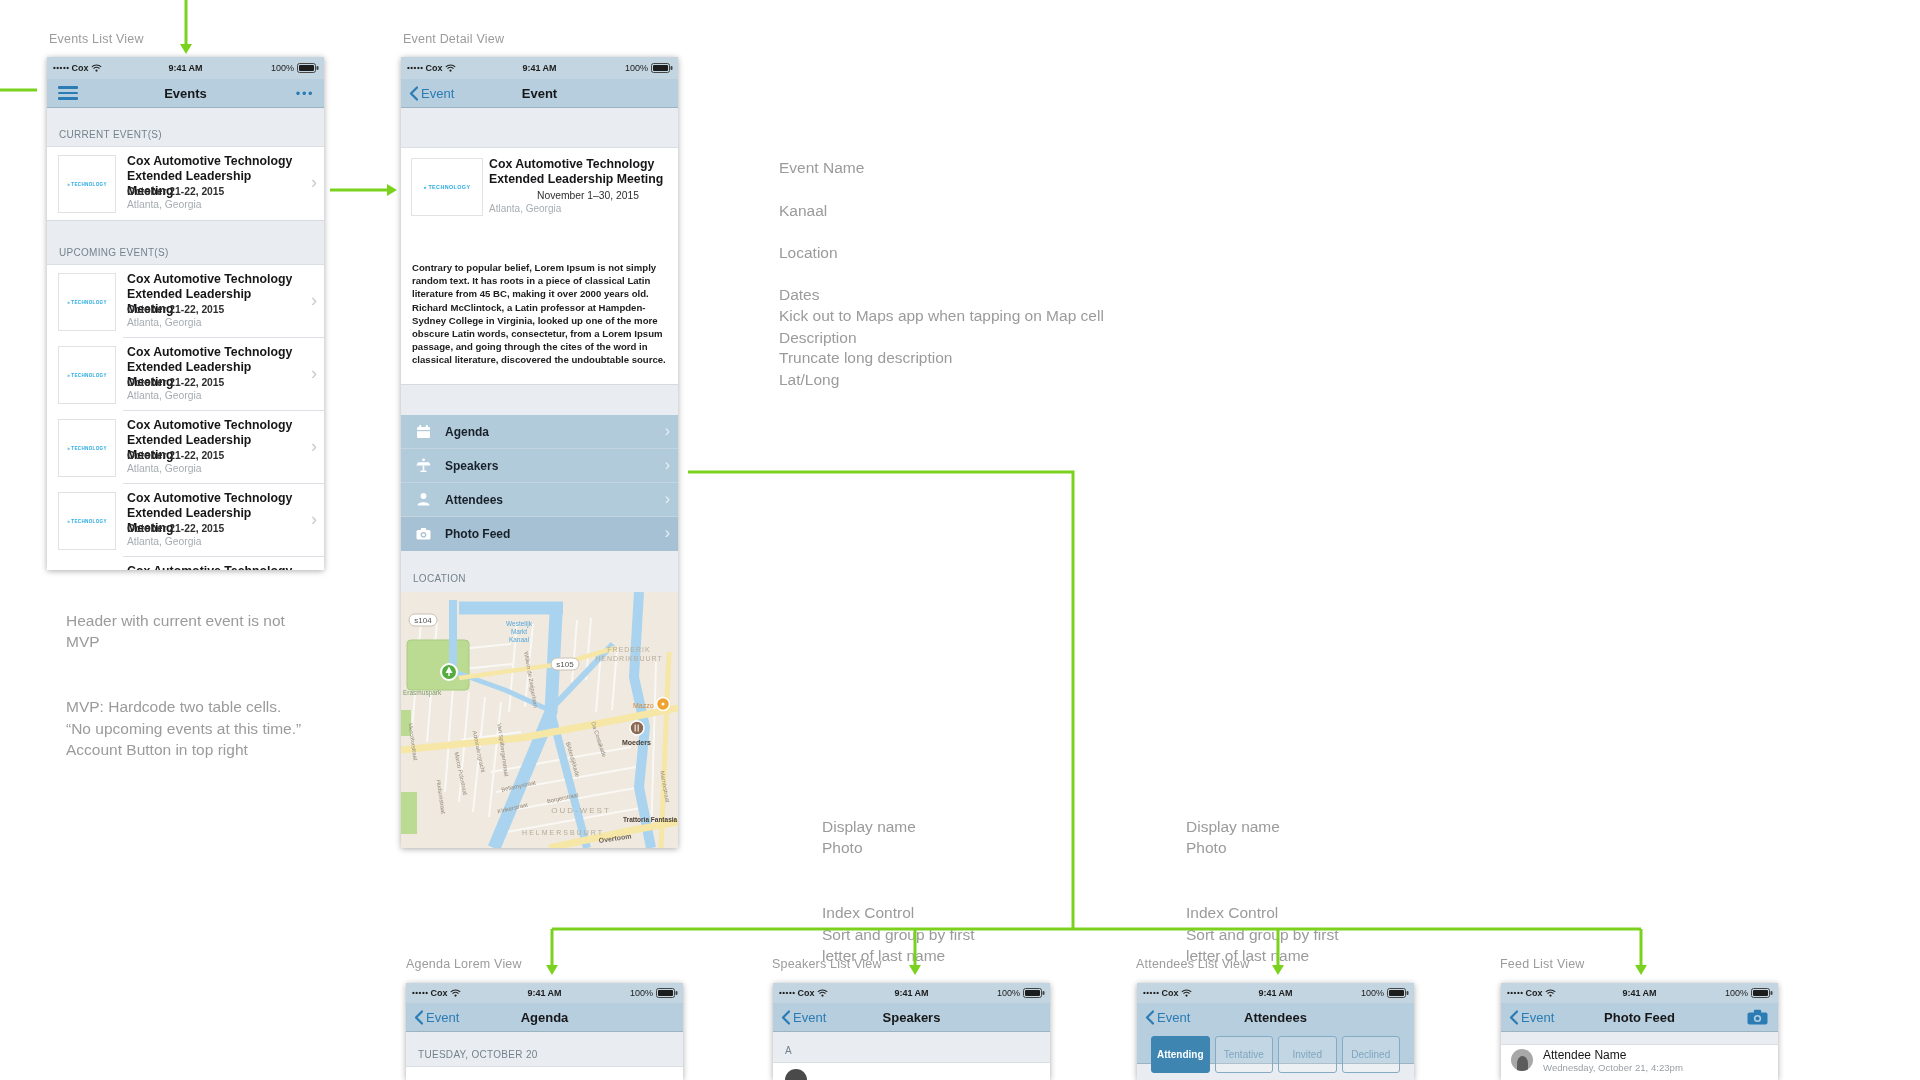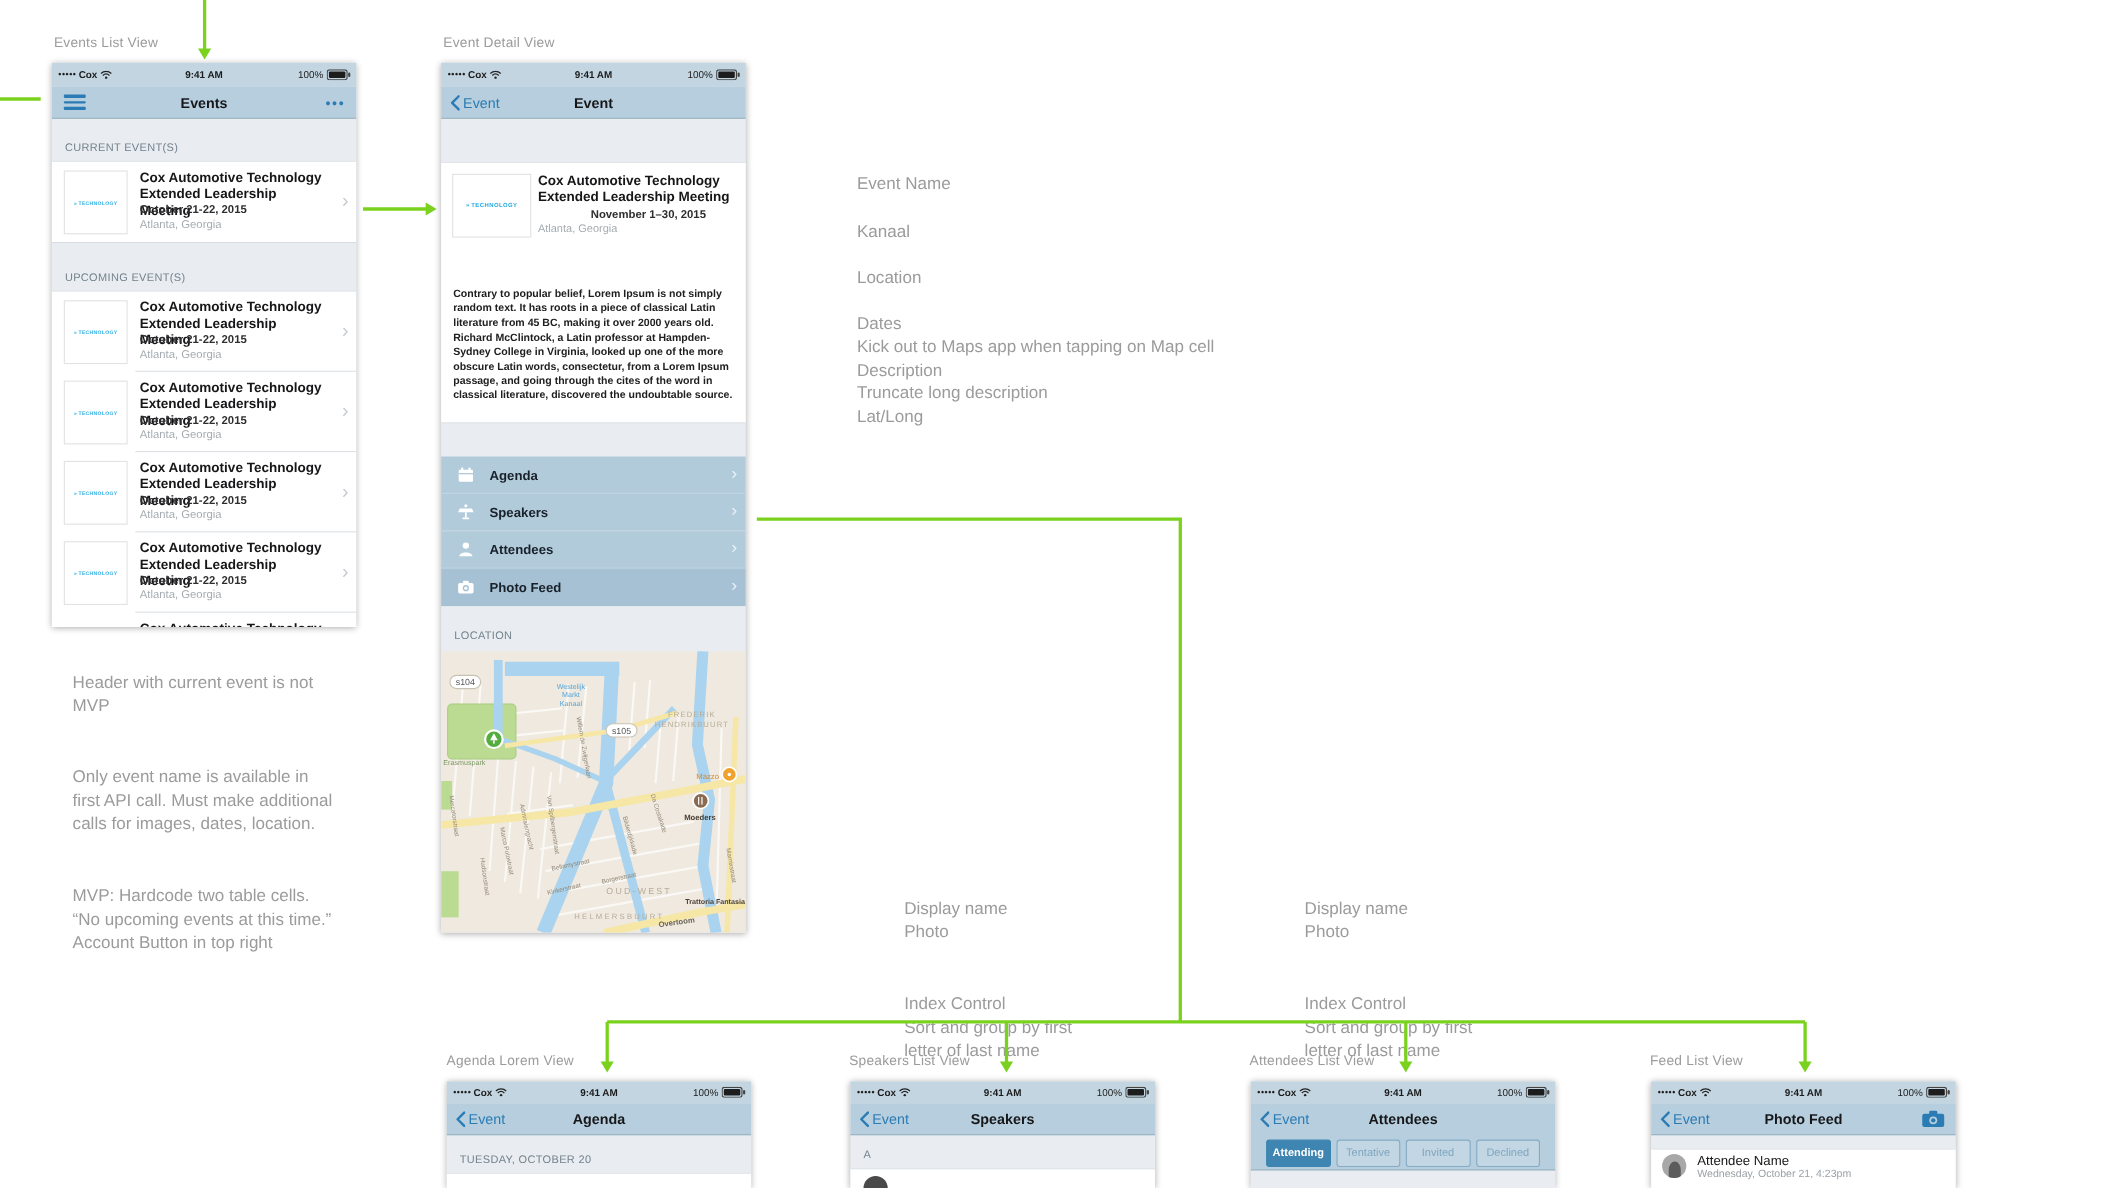--- a/index.html
+++ b/index.html
@@ -45,34 +45,34 @@
   .cell-loc{position:absolute;left:80px;top:52px;font-size:10.3px;color:#a5acb1;}
   .chev{position:absolute;right:7px;top:50%;transform:translateY(-55%);font-size:18px;
         color:#c5cbd0;font-weight:400;}
 
   
   .det-thumb{position:absolute;left:10px;top:10px;width:70px;height:56px;background:#fff;
              border:1px solid #e2e2e2;display:flex;align-items:center;justify-content:center;
              color:#29abe2;font-size:5.4px;font-weight:700;letter-spacing:.4px;}
   .det-title{position:absolute;left:88px;top:9px;width:176px;font-size:12.3px;font-weight:700;
              color:#161618;line-height:15px;}
-  .det-date{position:absolute;left:88px;top:42px;font-size:10.3px;font-weight:700;color:#2e2e30;padding-left:48px;}
+  .det-date{position:absolute;left:88px;top:42px;font-size:10.3px;font-weight:400;color:#2e2e30;padding-left:48px;}
   .det-loc{position:absolute;left:88px;top:55px;font-size:10px;color:#a5acb1;}
   .det-desc{position:absolute;left:11px;top:93px;width:256px;font-size:9.6px;font-weight:700;
             color:#202022;line-height:13.2px;margin-top:20px;}
   .menu-row{position:absolute;left:0;right:0;height:34px;background:#b2cbdb;cursor:pointer;}
   .menu-row.active{background:#a6c1d4;}
   .menu-sep{position:absolute;left:0;right:0;bottom:0;height:1px;background:#c2d5e1;}
   .menu-icon{position:absolute;left:14px;top:8px;}
   .menu-label{position:absolute;left:44px;top:0;height:34px;display:flex;align-items:center;
               font-size:12px;font-weight:700;color:#182029;}
   .menu-chev{position:absolute;right:8px;top:50%;transform:translateY(-55%);font-size:16px;color:#e8f1f7;}
 
   
-  .segments{position:absolute;left:14px;right:14px;top:33px;height:25px;display:flex;gap:5px;}
+  .segments{position:absolute;left:14px;right:14px;top:33px;height:37px;display:flex;gap:5px;}
   .seg{flex:1;display:flex;align-items:center;justify-content:center;font-size:10px;
        border:1px solid #84abc4;border-radius:3px;color:#7fa6c0;cursor:pointer;
        background:rgba(255,255,255,.18);}
   .seg.selected{background:#3e85b1;border-color:#3e85b1;color:#fff;font-weight:700;}
 
   
   .note{position:absolute;font-size:15.5px;line-height:21.5px;color:#9b9b9b;white-space:pre-line;}
   .note p{margin:0 0 22px 0;}
 
   
@@ -200,21 +200,20 @@
         <div class="row-sep"></div>
       </div>
       <div class="cell" style="top:292px">
         <div class="cell-title">Cox Automotive Technology Extended Leadership Meeting</div>
       </div>
     </div>
   </div>
 
   <div class="note" style="left:66px;top:588px;width:240px">
     <p>Header with current event is not MVP</p>
-    <p>Only event name is available in first API call. Must make additional calls for images, dates, location.</p>
     <p>MVP: Hardcode two table cells.
 “No upcoming events at this time.”
 Account Button in top right</p>
   </div>
 
   <div class="flow-label" style="left:403px;top:32px">Event Detail View</div>
 
   <div class="phone" style="left:401px;top:57px;height:791px">
     <div class="statusbar">
       <div class="sb-left">

